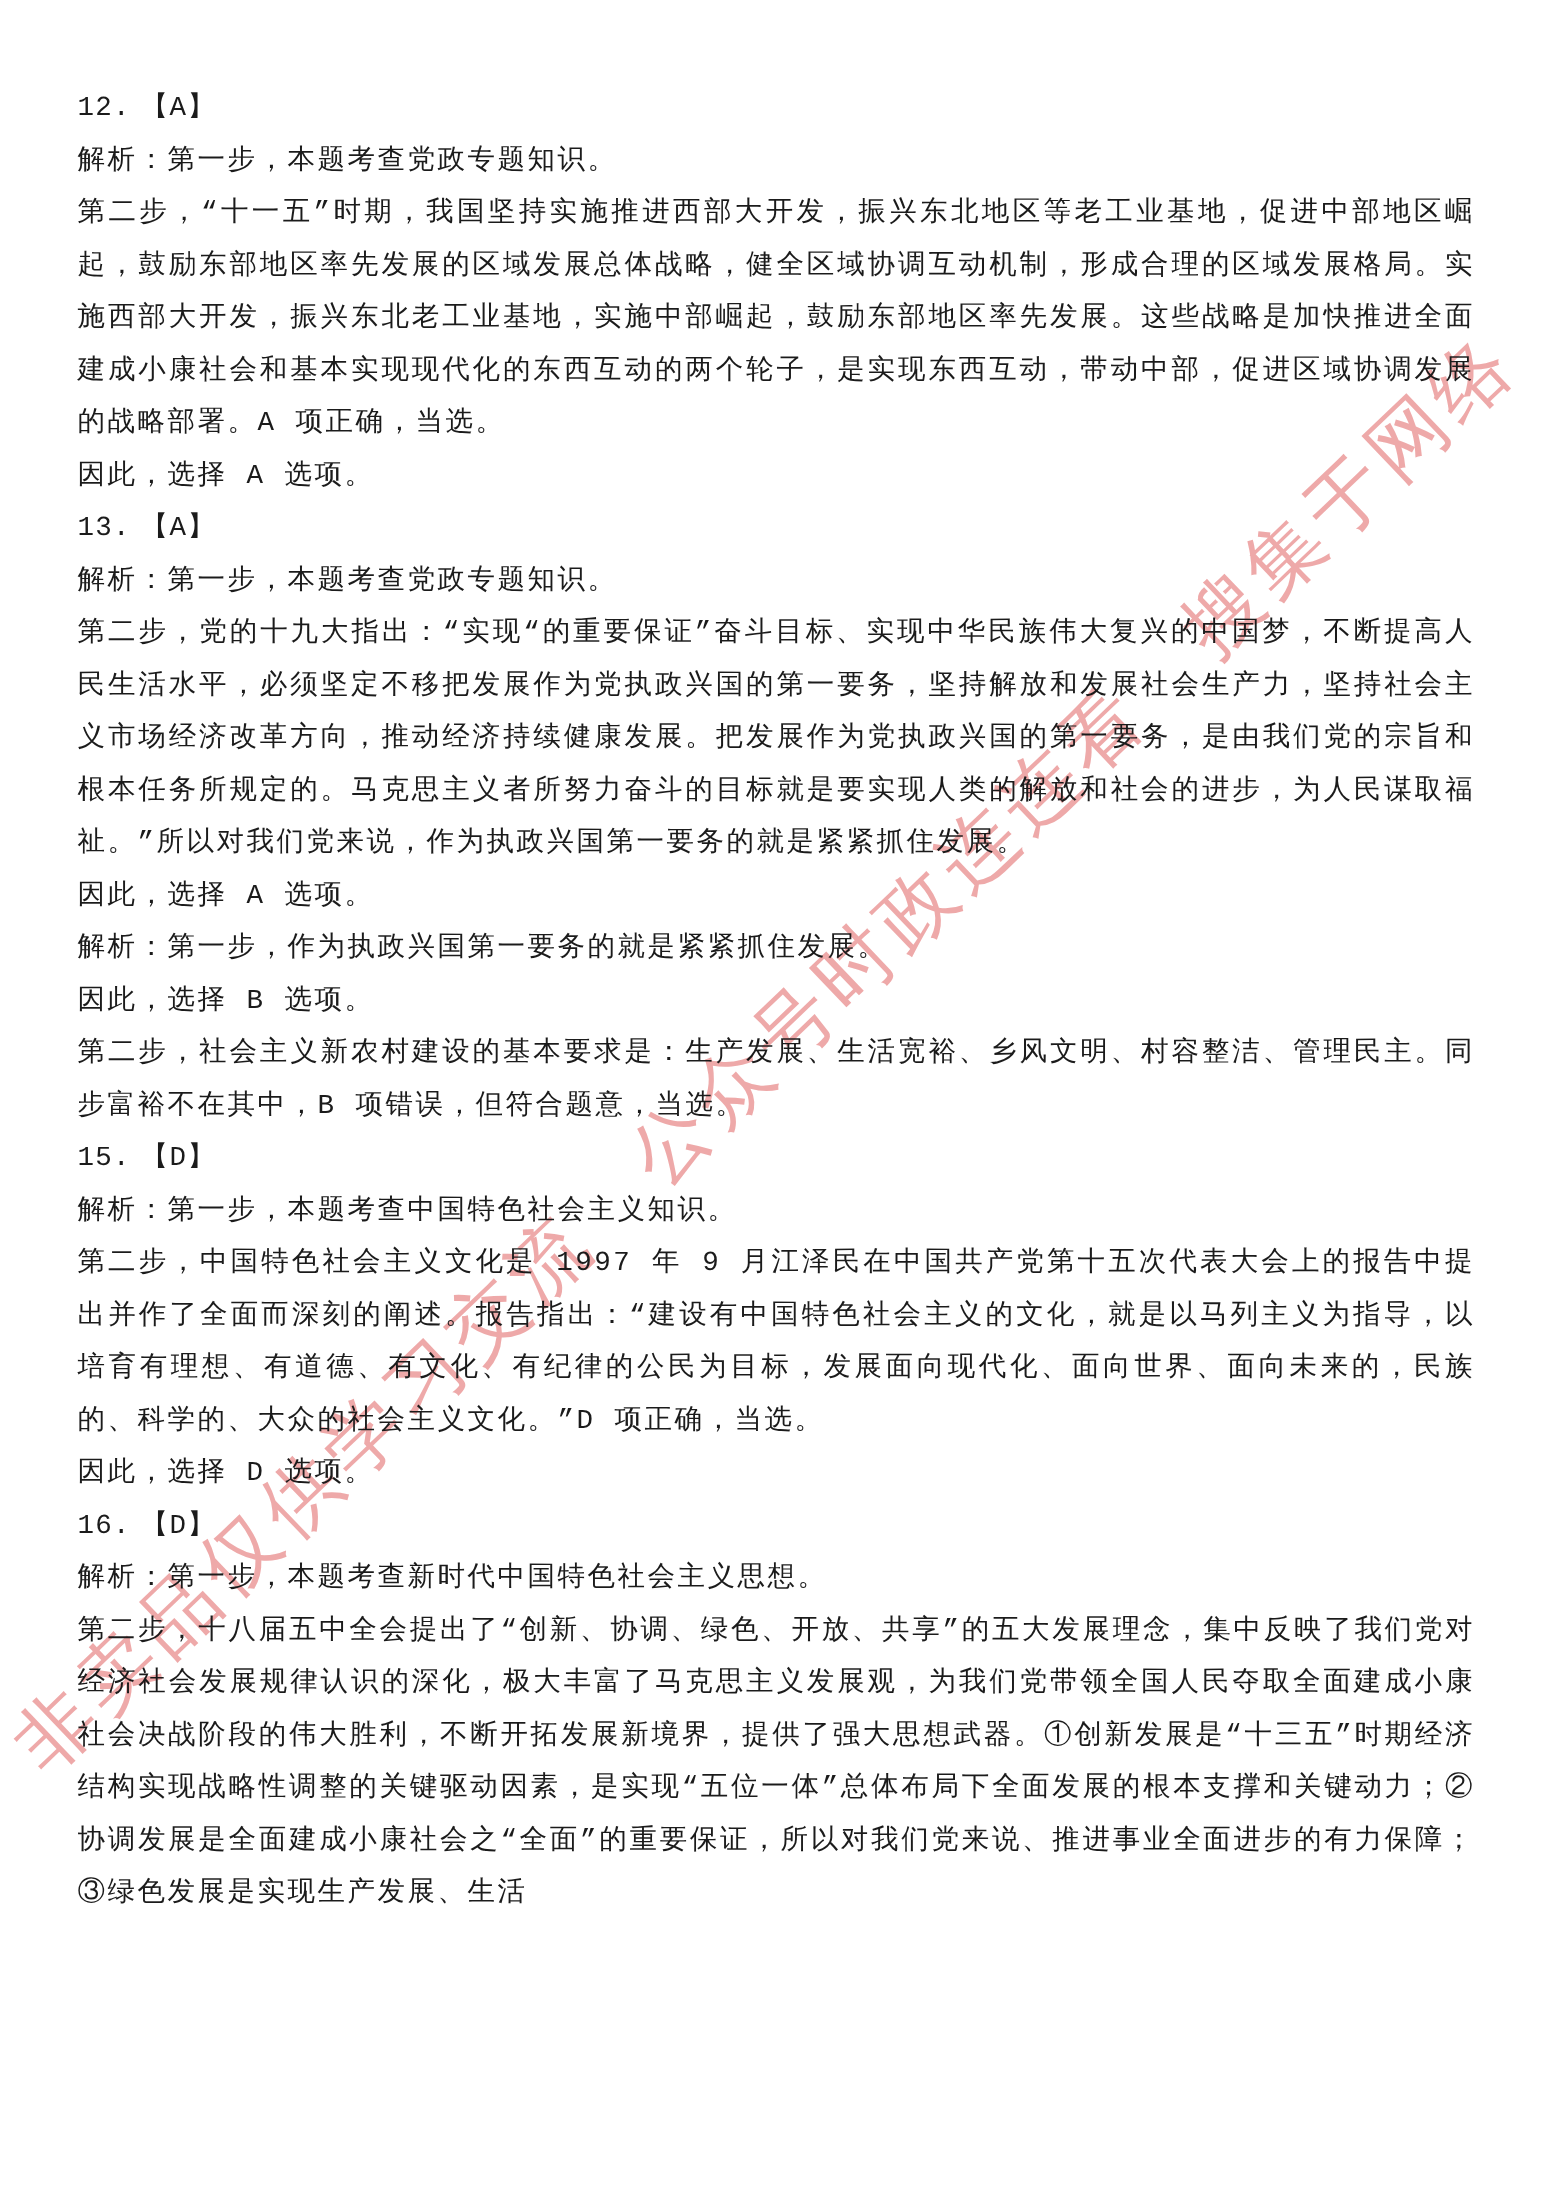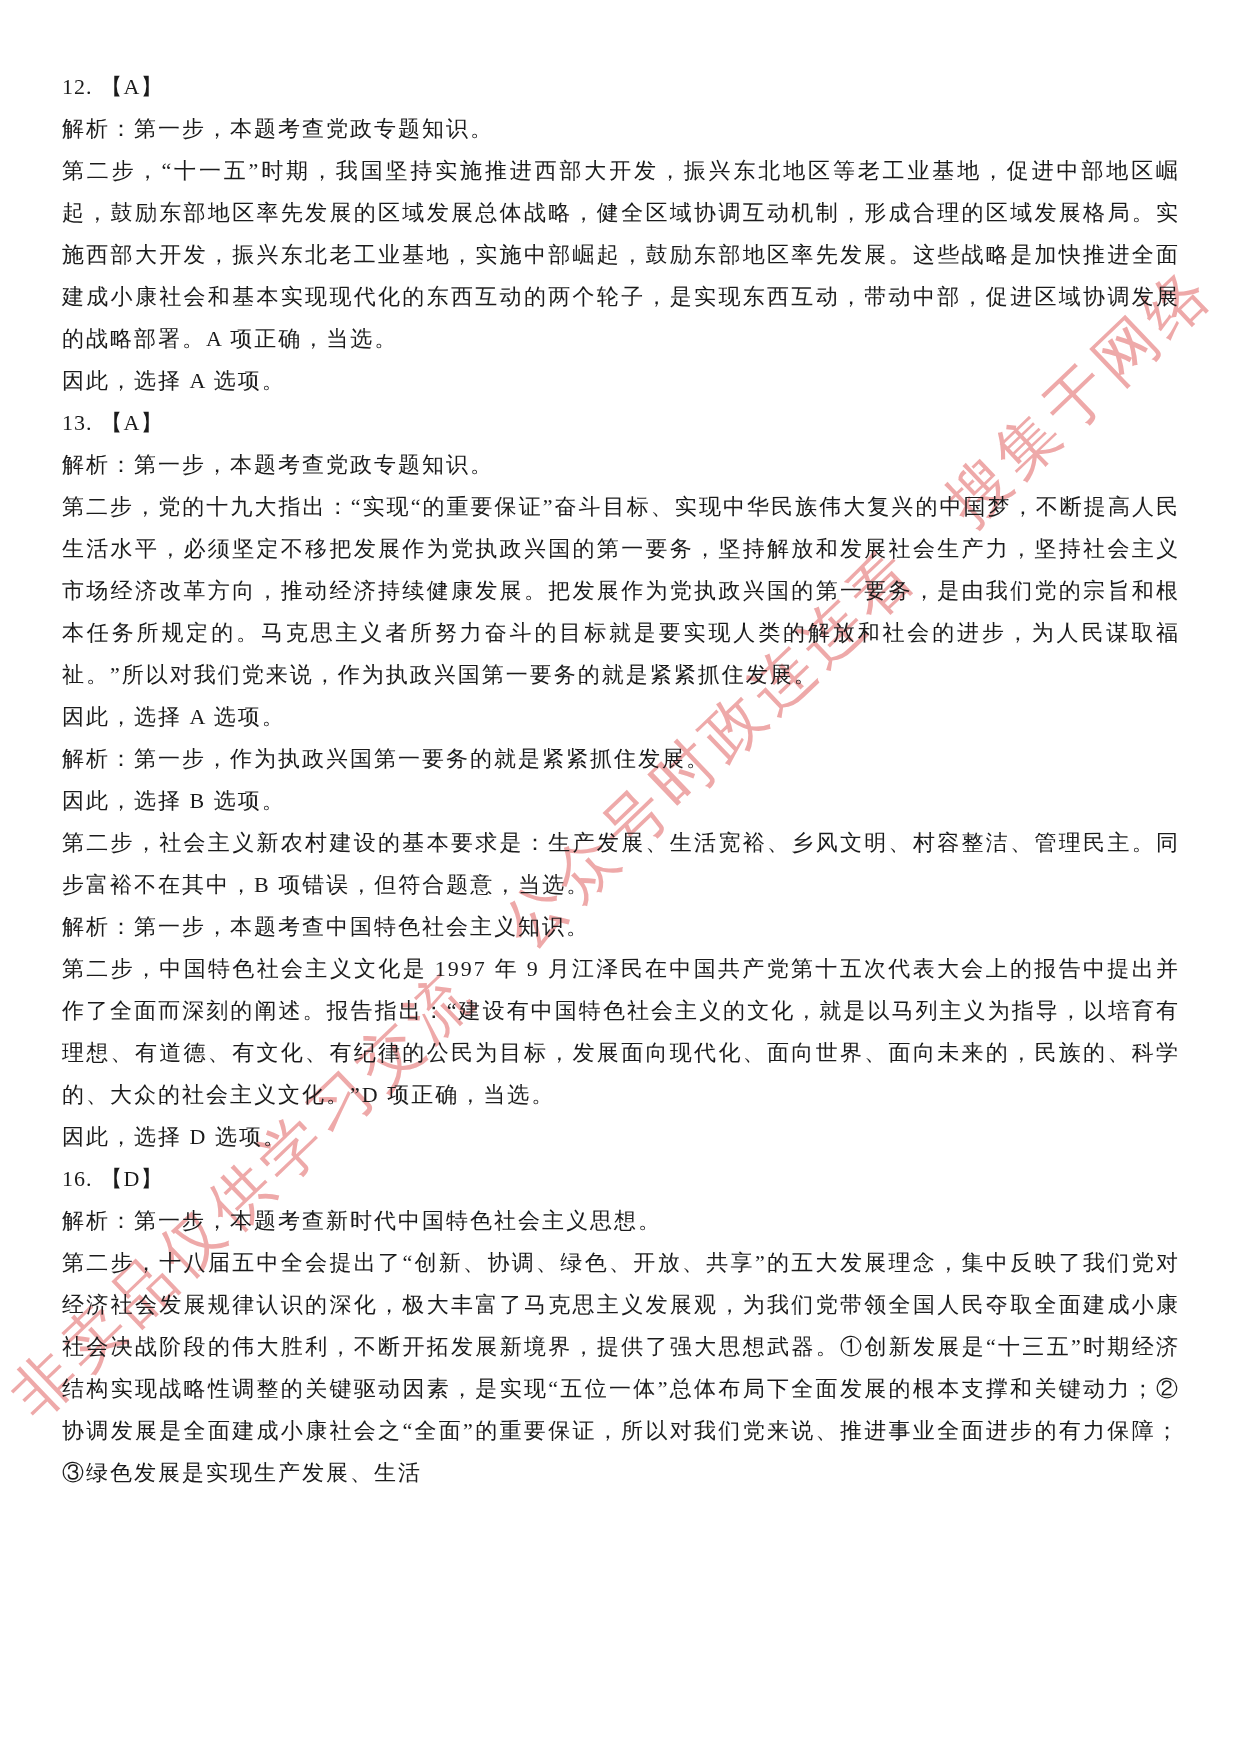--- a/index.html
+++ b/index.html
@@ -33,20 +33,21 @@
     position: absolute;
     left: 62px;
     top: 66px;
     width: 1118px;
     z-index: 1;
     color: #1b1b1b;
     font-size: 22px;
     line-height: 42px;
     letter-spacing: 2px;
     text-align: justify;
+    font-family: Liberation Mono, monospace;
   }
   .content p {
     margin: 0;
     padding: 0;
   }
   .q-head {
     letter-spacing: 1px;
   }
   .q-head .ans {
     margin-left: 8px;
@@ -75,20 +76,21 @@
       <p class="para">因此，选择 A 选项。</p>
     </div>
 
     <div class="q">
       <p class="para">解析：第一步，作为执政兴国第一要务的就是紧紧抓住发展。</p>
       <p class="para">因此，选择 B 选项。</p>
       <p class="para">第二步，社会主义新农村建设的基本要求是：生产发展、生活宽裕、乡风文明、村容整洁、管理民主。同步富裕不在其中，B 项错误，但符合题意，当选。</p>
     </div>
 
     <div class="q">
+      <p class="q-head"><span>15.</span><span class="ans">【D】</span></p>
       <p class="para">解析：第一步，本题考查中国特色社会主义知识。</p>
       <p class="para">第二步，中国特色社会主义文化是 1997 年 9 月江泽民在中国共产党第十五次代表大会上的报告中提出并作了全面而深刻的阐述。报告指出：“建设有中国特色社会主义的文化，就是以马列主义为指导，以培育有理想、有道德、有文化、有纪律的公民为目标，发展面向现代化、面向世界、面向未来的，民族的、科学的、大众的社会主义文化。”D 项正确，当选。</p>
       <p class="para">因此，选择 D 选项。</p>
     </div>
 
     <div class="q">
       <p class="q-head"><span>16.</span><span class="ans">【D】</span></p>
       <p class="para">解析：第一步，本题考查新时代中国特色社会主义思想。</p>
       <p class="para">第二步，十八届五中全会提出了“创新、协调、绿色、开放、共享”的五大发展理念，集中反映了我们党对经济社会发展规律认识的深化，极大丰富了马克思主义发展观，为我们党带领全国人民夺取全面建成小康社会决战阶段的伟大胜利，不断开拓发展新境界，提供了强大思想武器。①创新发展是“十三五”时期经济结构实现战略性调整的关键驱动因素，是实现“五位一体”总体布局下全面发展的根本支撑和关键动力；②协调发展是全面建成小康社会之“全面”的重要保证，所以对我们党来说、推进事业全面进步的有力保障；③绿色发展是实现生产发展、生活</p>
     </div>

